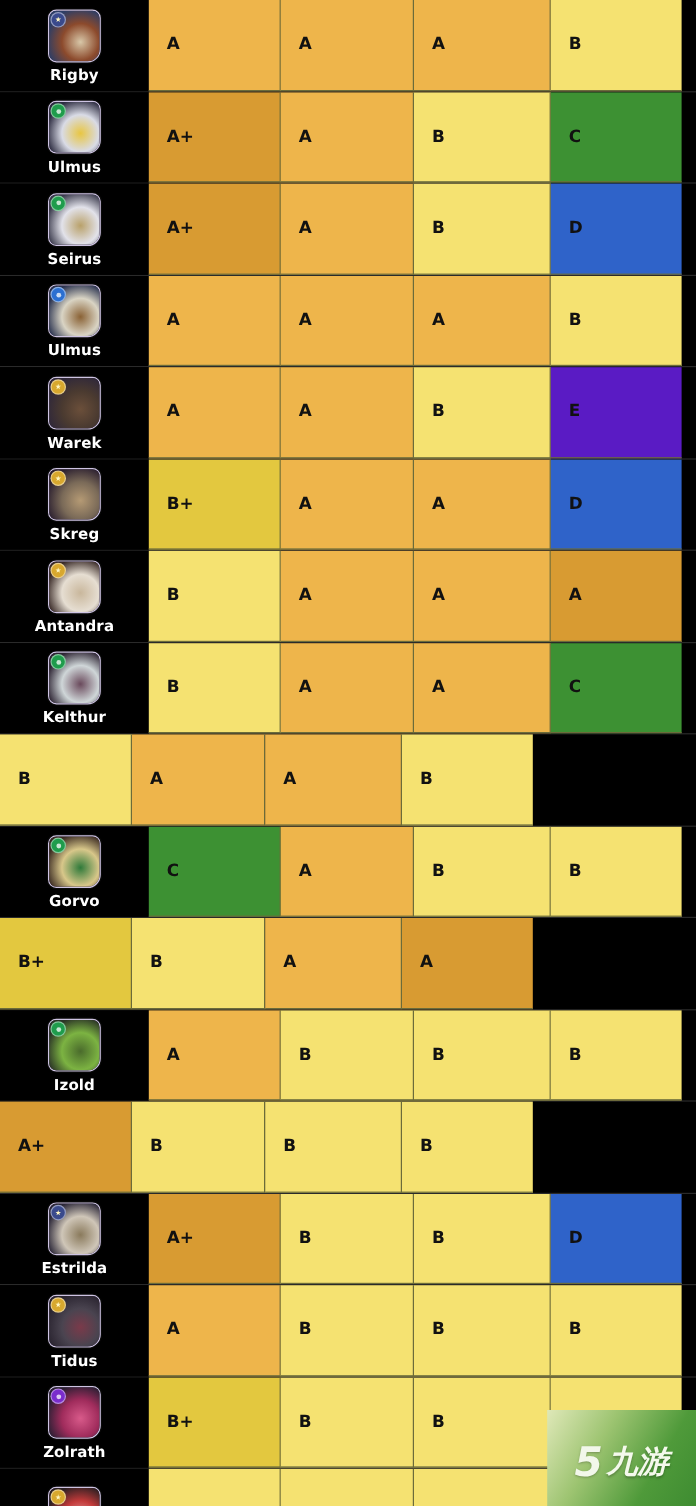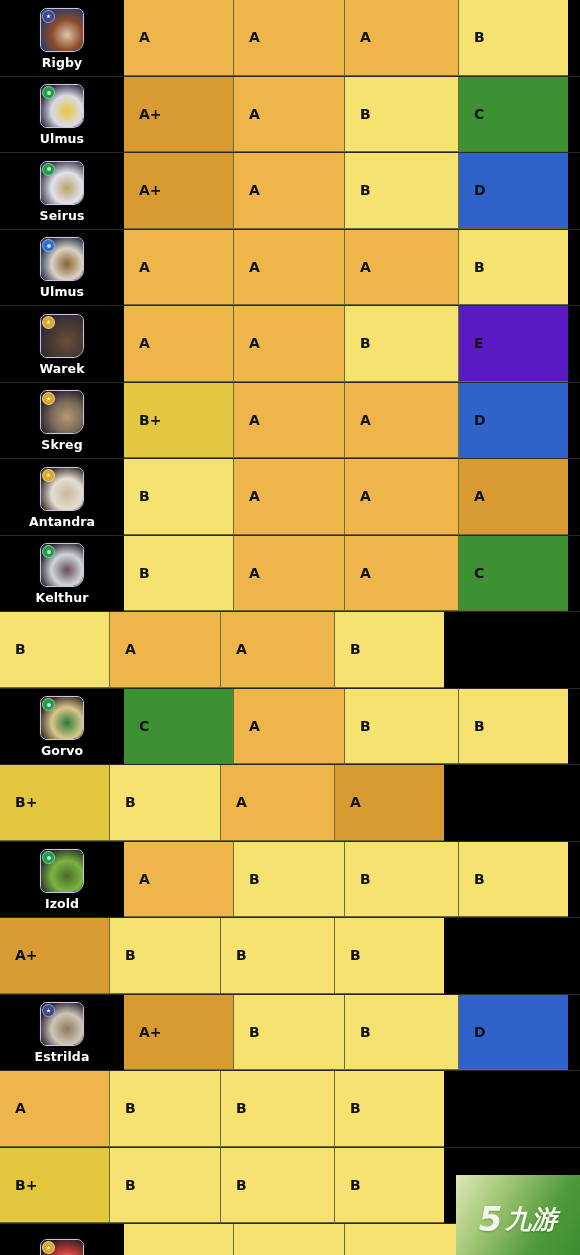--- a/index.html
+++ b/index.html
@@ -299,26 +299,40 @@
           <span class="badge star" style="background: rgb(58, 74, 140);"></span>
         </div>
         <div class="char-name">Estrilda</div>
       </div>
       <div class="grade-cell col1" style="background: rgb(216, 155, 50);">A+</div>
       <div class="grade-cell col2" style="background: rgb(245, 226, 113);">B</div>
       <div class="grade-cell col3" style="background: rgb(245, 226, 113);">B</div>
       <div class="grade-cell col4" style="background: rgb(47, 99, 201);">D</div>
     </div>
     <div class="tier-row">
-      <div class="grade-cell col1" style="background: rgb(238, 181, 75);">A</div>
-      <div class="grade-cell col2" style="background: rgb(245, 226, 113);">B</div>
-      <div class="grade-cell col3" style="background: rgb(245, 226, 113);">B</div>
-      <div class="grade-cell col4" style="background: rgb(245, 226, 113);">B</div>
-    </div>
-    <div class="tier-row">
+      <div class="char-cell">
+        <div class="char-portrait">
+          <div class="art" style="background: radial-gradient(circle at 62% 62%, rgb(122, 58, 74) 0%, rgb(74, 68, 80) 42%, rgb(42, 36, 48) 78%);"></div>
+          <span class="badge star" style="background: rgb(216, 168, 46);"></span>
+        </div>
+        <div class="char-name">Tidus</div>
+      </div>
+      <div class="grade-cell col1" style="background: rgb(238, 181, 75);">A</div>
+      <div class="grade-cell col2" style="background: rgb(245, 226, 113);">B</div>
+      <div class="grade-cell col3" style="background: rgb(245, 226, 113);">B</div>
+      <div class="grade-cell col4" style="background: rgb(245, 226, 113);">B</div>
+    </div>
+    <div class="tier-row">
+      <div class="char-cell">
+        <div class="char-portrait">
+          <div class="art" style="background: radial-gradient(circle at 62% 62%, rgb(216, 90, 138) 0%, rgb(160, 44, 92) 42%, rgb(42, 31, 51) 78%);"></div>
+          <span class="badge gem" style="background: rgb(122, 44, 204);"></span>
+        </div>
+        <div class="char-name">Zolrath</div>
+      </div>
       <div class="grade-cell col1" style="background: rgb(227, 200, 63);">B+</div>
       <div class="grade-cell col2" style="background: rgb(245, 226, 113);">B</div>
       <div class="grade-cell col3" style="background: rgb(245, 226, 113);">B</div>
       <div class="grade-cell col4" style="background: rgb(245, 226, 113);">B</div>
     </div>
     <div class="tier-row">
       <div class="char-cell">
         <div class="char-portrait">
           <div class="art" style="background: radial-gradient(circle at 62% 62%, rgb(232, 168, 168) 0%, rgb(194, 58, 58) 42%, rgb(42, 31, 34) 78%);"></div>
           <span class="badge star" style="background: rgb(216, 168, 46);"></span>

